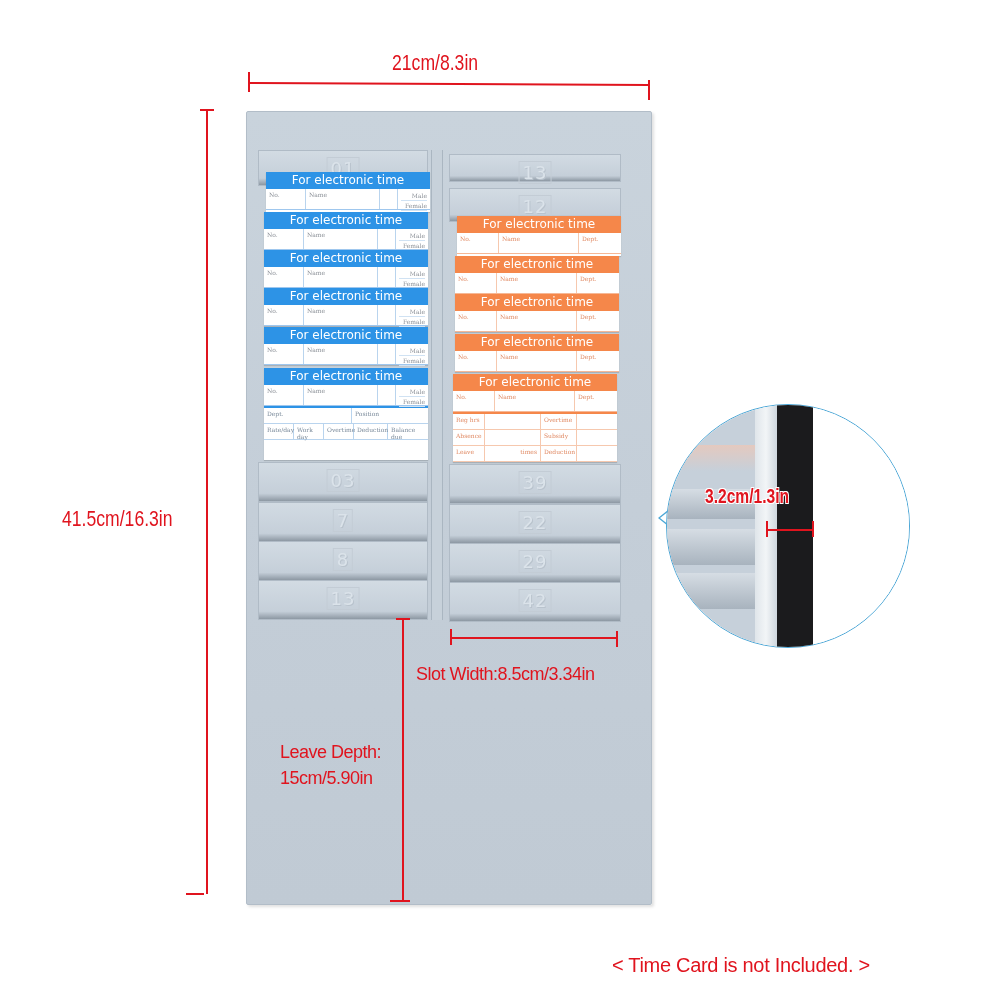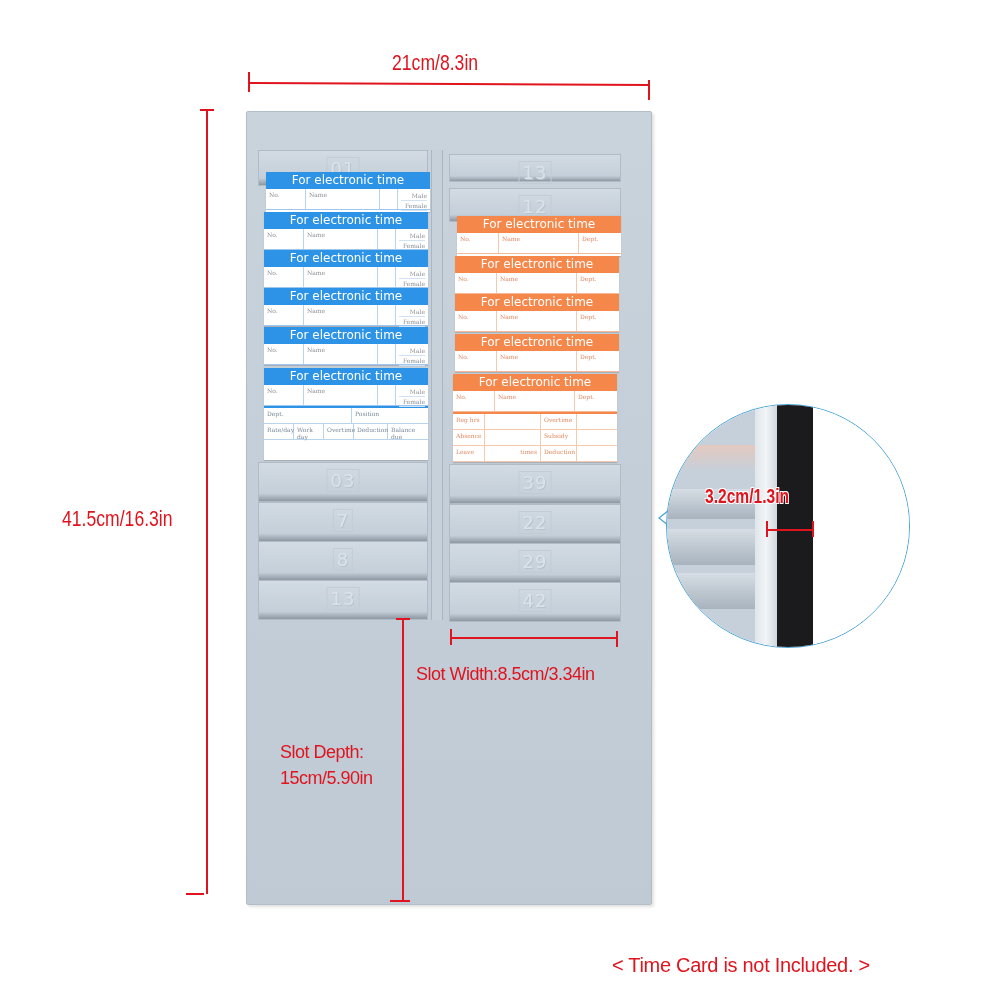--- a/index.html
+++ b/index.html
@@ -279,21 +279,21 @@
 
 <div class="dimline" style="left:451px; top:637px; width:166px; height:1.5px;"></div>
 <div class="dimline" style="left:450px; top:629px; width:1.5px; height:16px;"></div>
 <div class="dimline" style="left:616px; top:631px; width:1.5px; height:16px;"></div>
 <div class="abs red" style="left:416px; top:664px; font-size:18px; letter-spacing:-0.5px;">Slot Width:8.5cm/3.34in</div>
 
 <div class="dimline" style="left:402px; top:619px; width:1.5px; height:282px;"></div>
 <div class="dimline" style="left:396px; top:618px; width:14px; height:1.5px;"></div>
 <div class="dimline" style="left:390px; top:900px; width:20px; height:1.5px;"></div>
 <div class="abs red" style="left:280px; top:739px; font-size:18px; line-height:26px; letter-spacing:-0.5px;">
-  <div>Slot Depth:</div>
+  <div>Leave Depth:</div>
   <div>15cm/5.90in</div>
 </div>
 
 <div class="zoom-pointer"></div>
 <div class="zoom-circle">
   <div class="abs" style="left:0; top:0; width:88px; height:242px; background:#c6d0da;"></div>
   <div class="abs" style="left:0; top:40px; width:88px; height:26px; background:linear-gradient(180deg,#e4c9bf,#c6d0da);"></div>
   <div class="abs" style="left:0; top:84px; width:88px; height:30px; background:linear-gradient(180deg,#d6dde4,#a8b3be);"></div>
   <div class="abs" style="left:0; top:124px; width:88px; height:36px; background:linear-gradient(180deg,#d6dde4,#a8b3be);"></div>
   <div class="abs" style="left:0; top:168px; width:88px; height:36px; background:linear-gradient(180deg,#d6dde4,#a8b3be);"></div>

